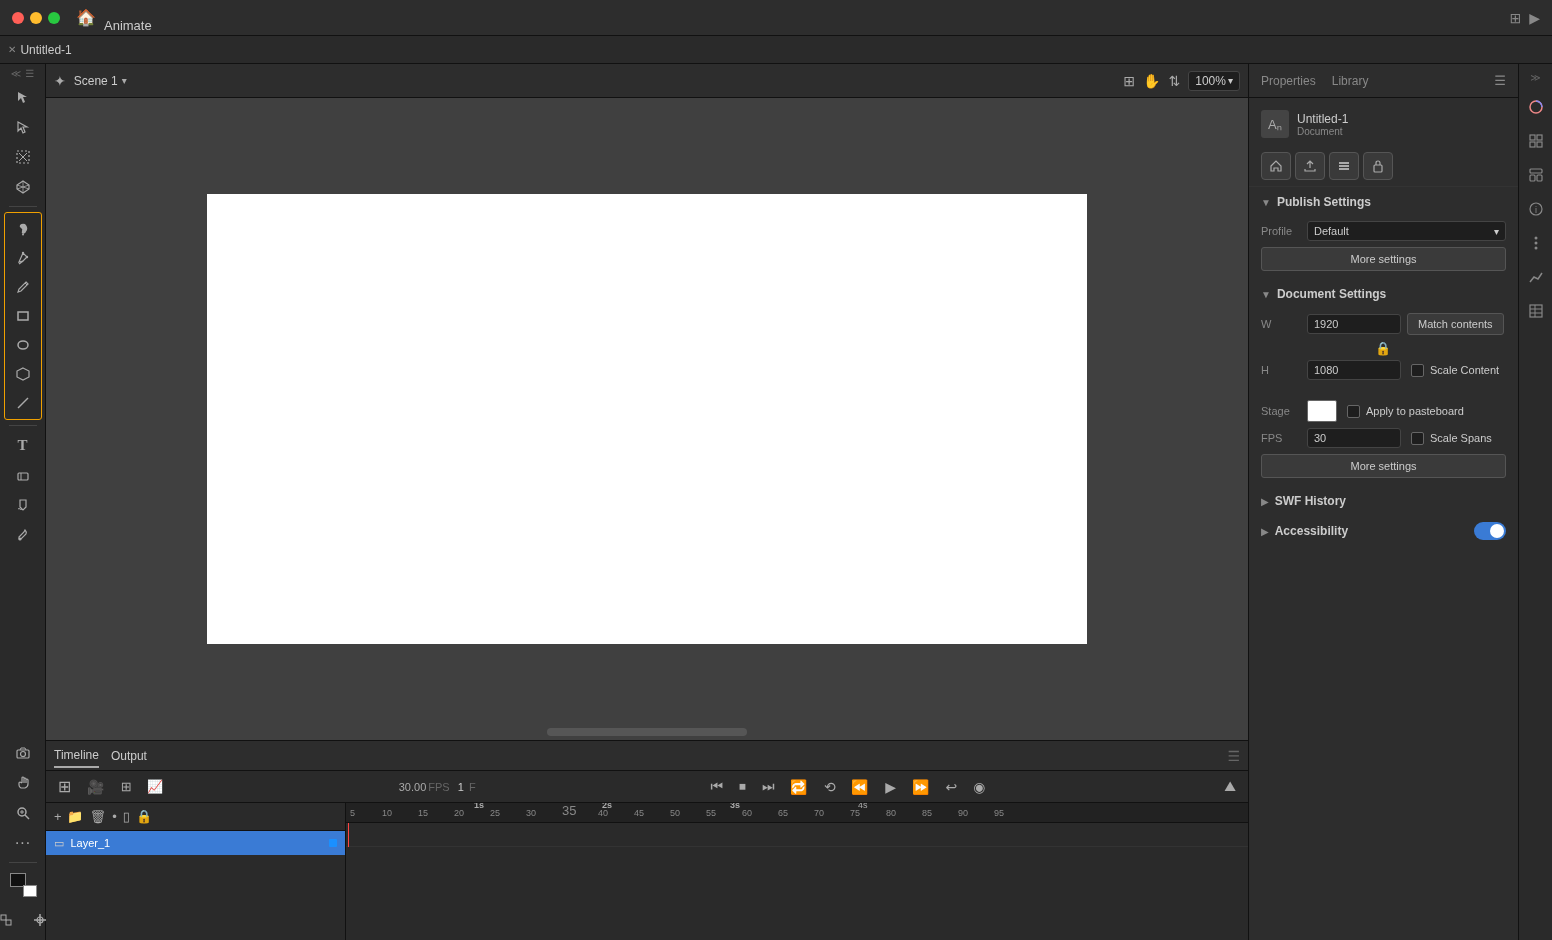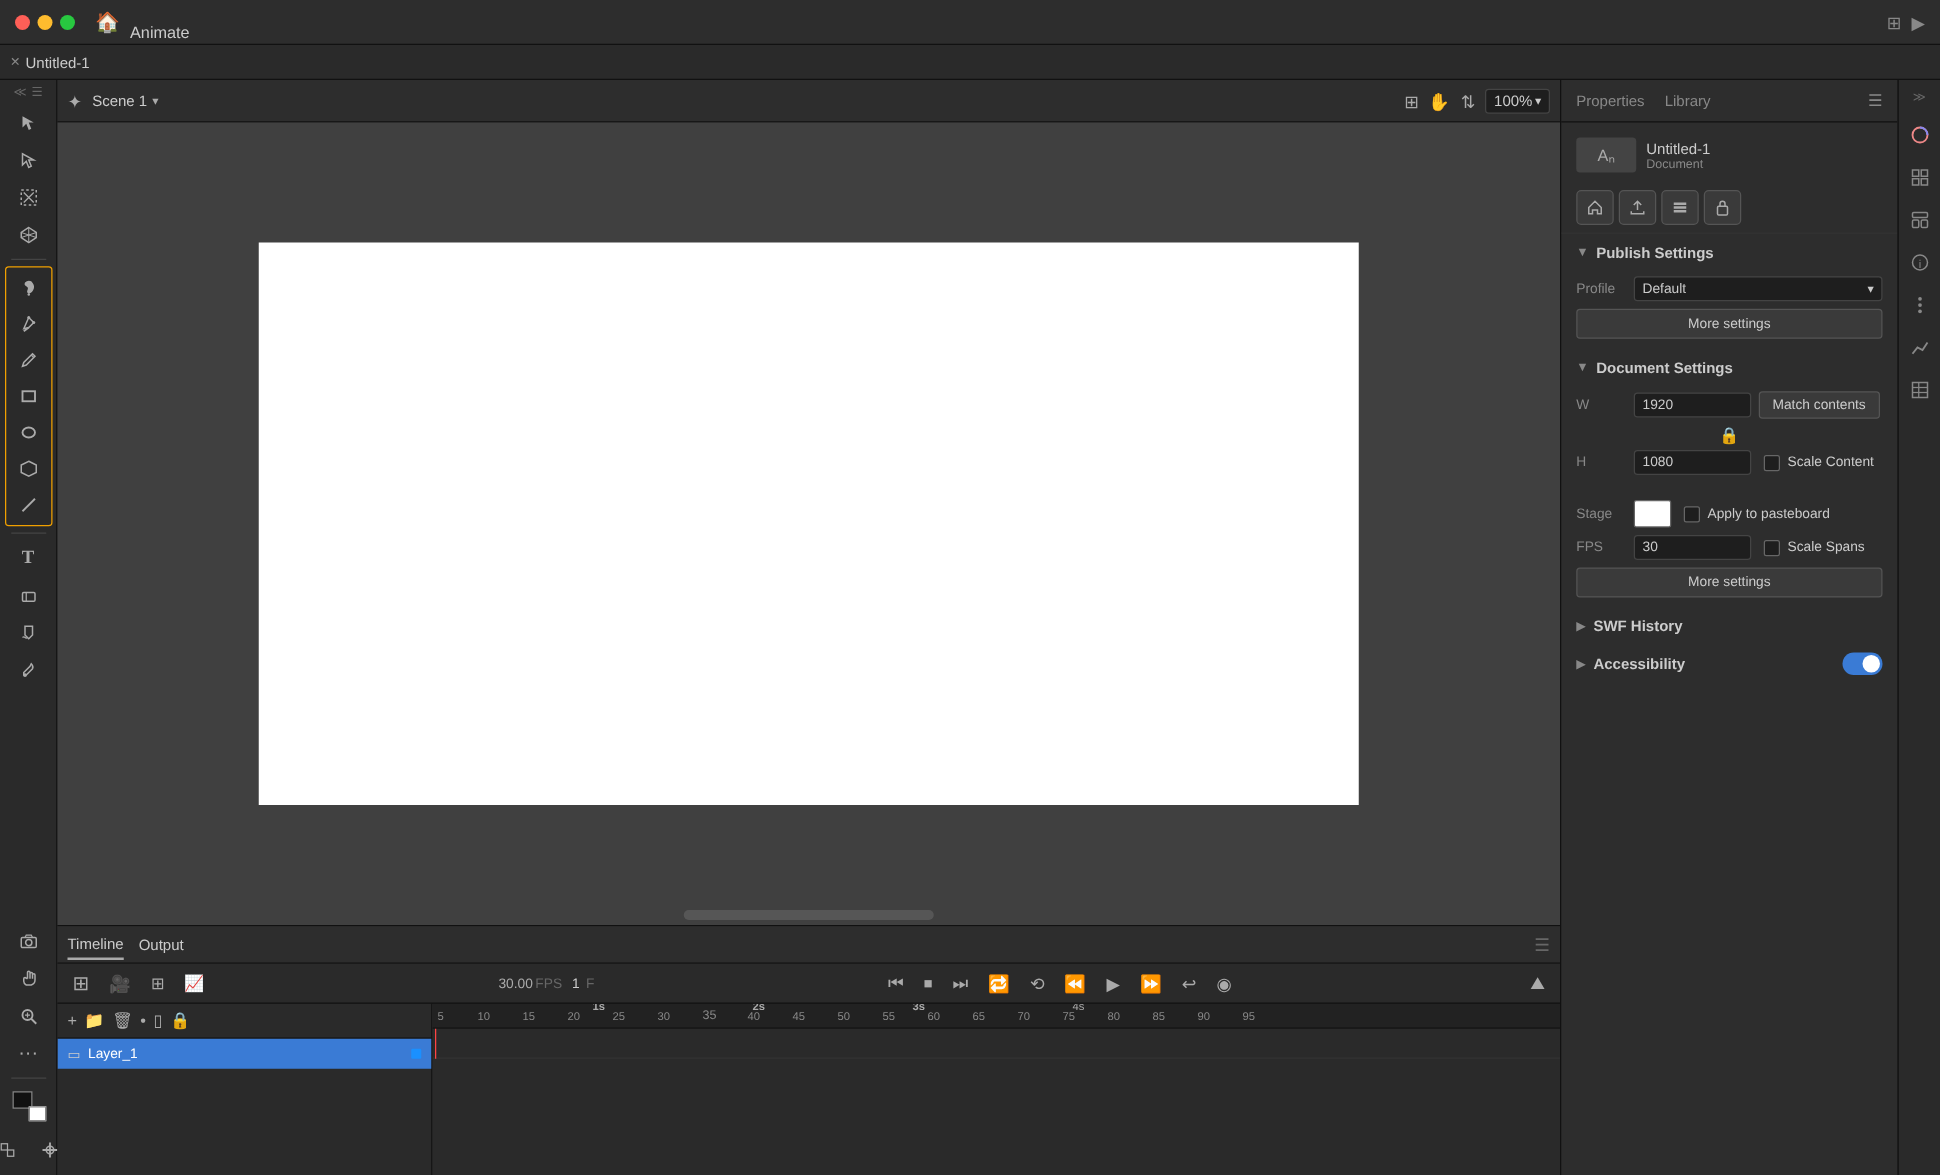--- a/index.html
+++ b/index.html
@@ -297,21 +297,21 @@
       border-color: #666;
     }
 
     .doc-info {
       display: flex;
       align-items: center;
       gap: 8px;
       padding: 4px 12px 8px;
     }
     .doc-info-icon {
-      width: 48px;
+      width: 28px;
       height: 28px;
       background: #444;
       display: flex;
       align-items: center;
       justify-content: center;
       font-size: 14px;
       color: #ccc;
       border-radius: 3px;
     }
     .doc-name { color: #ccc; font-size: 12px; }
@@ -734,21 +734,21 @@
           <div class="timeline-ruler" style="position:relative;">
 
             <div style="position:relative;width:100%;height:20px;">
 
               <span style="position:absolute;left:4px;bottom:2px;color:#888;font-size:9px;">5</span>
               <span style="position:absolute;left:36px;bottom:2px;color:#888;font-size:9px;">10</span>
               <span style="position:absolute;left:72px;bottom:2px;color:#888;font-size:9px;">15</span>
               <span style="position:absolute;left:108px;bottom:2px;color:#888;font-size:9px;">20</span>
               <span style="position:absolute;left:144px;bottom:2px;color:#888;font-size:9px;">25</span>
               <span style="position:absolute;left:180px;bottom:2px;color:#888;font-size:9px;">30</span>
-              <span style="position:absolute;left:216px;bottom:2px;color:#888;font-size:10px;">35</span>
+              <span style="position:absolute;left:216px;bottom:2px;color:#888;font-size:13px;">35</span>
               <span style="position:absolute;left:252px;bottom:2px;color:#888;font-size:9px;">40</span>
               <span style="position:absolute;left:288px;bottom:2px;color:#888;font-size:9px;">45</span>
               <span style="position:absolute;left:324px;bottom:2px;color:#888;font-size:9px;">50</span>
               <span style="position:absolute;left:360px;bottom:2px;color:#888;font-size:9px;">55</span>
               <span style="position:absolute;left:396px;bottom:2px;color:#888;font-size:9px;">60</span>
               <span style="position:absolute;left:432px;bottom:2px;color:#888;font-size:9px;">65</span>
               <span style="position:absolute;left:468px;bottom:2px;color:#888;font-size:9px;">70</span>
               <span style="position:absolute;left:504px;bottom:2px;color:#888;font-size:9px;">75</span>
               <span style="position:absolute;left:540px;bottom:2px;color:#888;font-size:9px;">80</span>
               <span style="position:absolute;left:576px;bottom:2px;color:#888;font-size:9px;">85</span>

